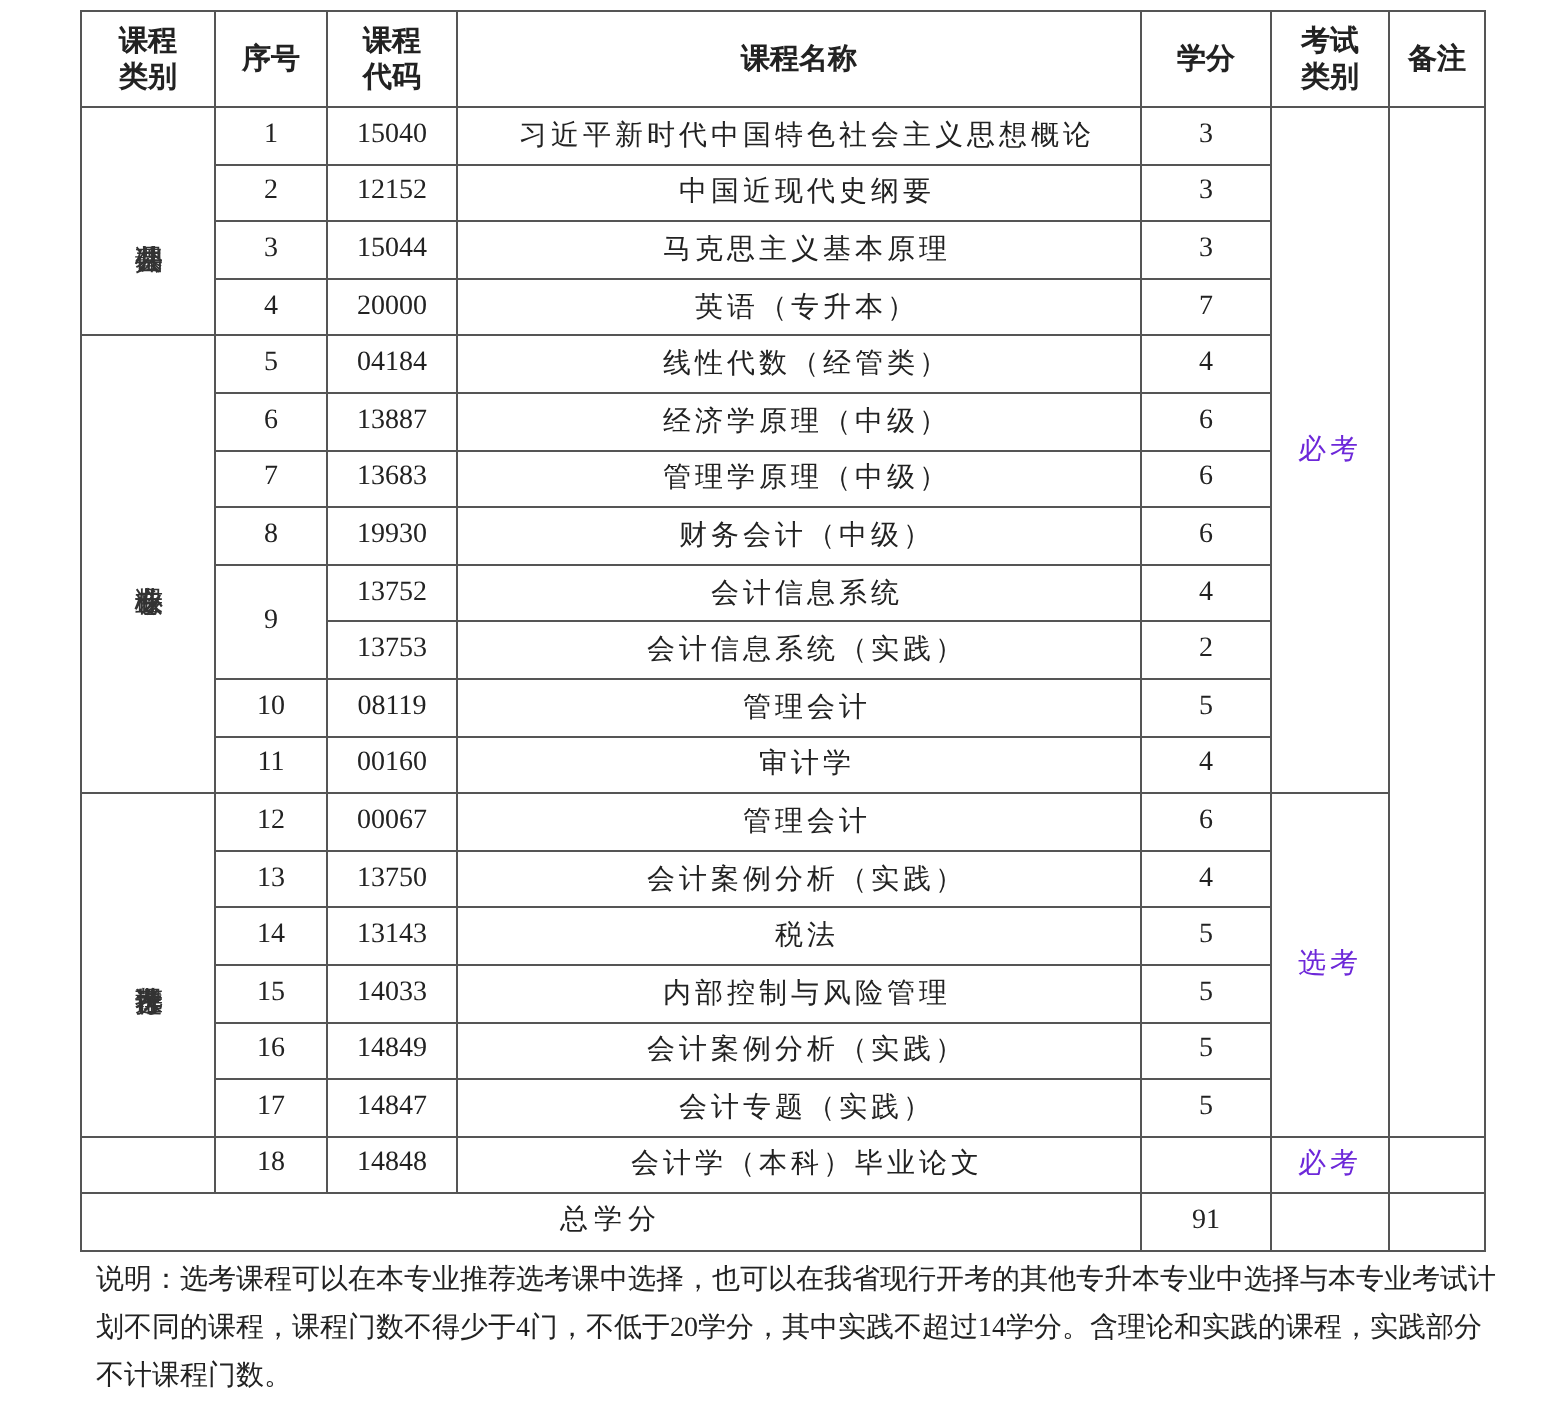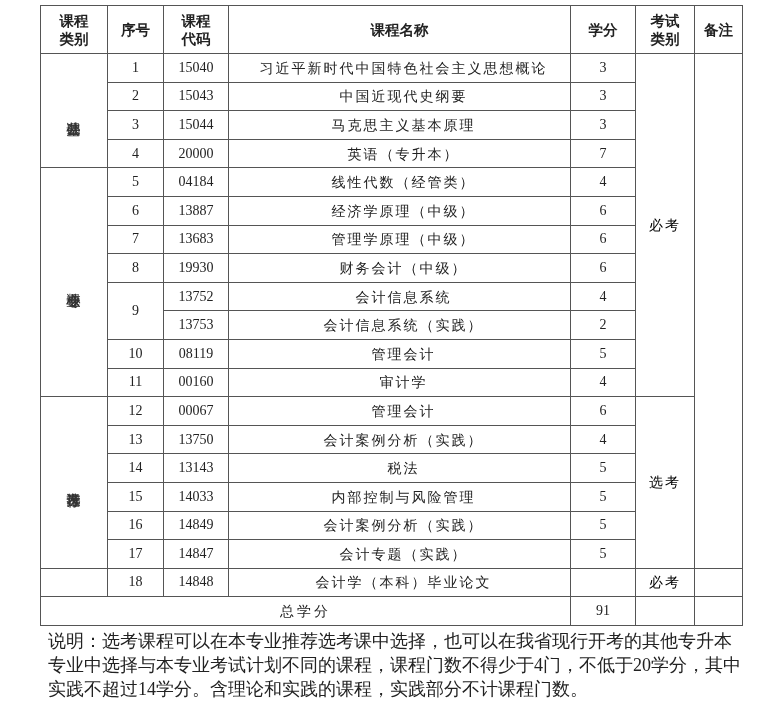--- a/index.html
+++ b/index.html
@@ -8,25 +8,25 @@
   table.plan { position: absolute; left: 40px; top: 5px; border-collapse: collapse;
                table-layout: fixed; width: 702px; }
   table.plan td, table.plan th { border: 1px solid #555; padding: 0; text-align: center;
                vertical-align: middle; font-size: 14px; line-height: 18px; }
   table.plan th { font-weight: bold; height: 47px; font-size: 14.5px; }
   table.plan td { height: 27.6px; }
   table.plan td.name { text-align: center; padding-left: 8px; letter-spacing: 2px; font-size: 14px; }
   td.num { font-family: "Liberation Serif", serif; font-size: 15px; }
   td.cat { writing-mode: vertical-rl; text-orientation: upright; letter-spacing: 0px;
            font-size: 14px; line-height: 16px; color: #333; }
-  td.exam { letter-spacing: 2px; color: #000000; }
+  td.exam { letter-spacing: 2px; color: #6d28d9; }
   td.remark { border-left: 2px solid #bbb; }
   th.remark { border-left: 2px solid #bbb; font-family: Liberation Serif, serif; }
-  td.total-label { letter-spacing: 3px; }
-  .note { position: absolute; left: 48px; top: 629px; width: 700px; font-size: 18px;
+  td.total-label { letter-spacing: 3px; font-family: Liberation Serif, serif; }
+  .note { position: absolute; left: 48px; top: 629px; width: 700px; font-size: 14px;
           line-height: 24px; color: #222; font-family: "Liberation Serif", serif; }
 </style>
 </head>
 <body>
 
 <table class="plan">
   <colgroup>
     <col style="width:67px">
       <col style="width:56px">
       <col style="width:65px">
@@ -52,21 +52,21 @@
       <td class="cat" rowspan="4">公共基础课</td>
       <td class="num">1</td>
       <td class="num">15040</td>
       <td class="name">习近平新时代中国特色社会主义思想概论</td>
       <td class="num">3</td>
       <td class="exam" rowspan="12">必考</td>
       <td class="remark" rowspan="18"></td>
     </tr>
     <tr>
       <td class="num">2</td>
-      <td class="num">15043</td>
+      <td class="num">12152</td>
       <td class="name">中国近现代史纲要</td>
       <td class="num">3</td>
     </tr>
     <tr>
       <td class="num">3</td>
       <td class="num">15044</td>
       <td class="name">马克思主义基本原理</td>
       <td class="num">3</td>
     </tr>
     <tr>

